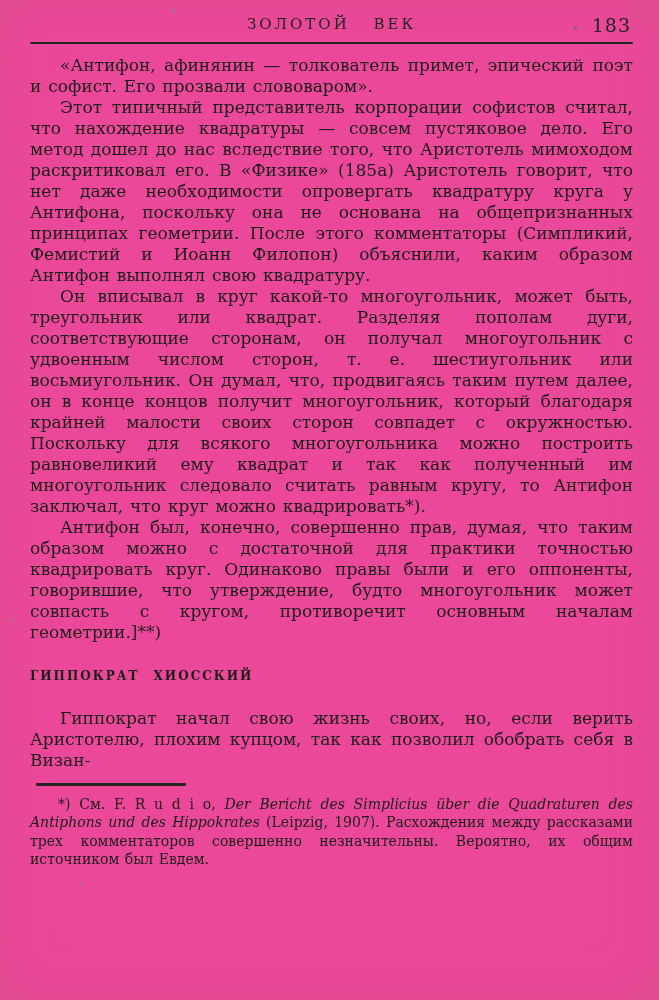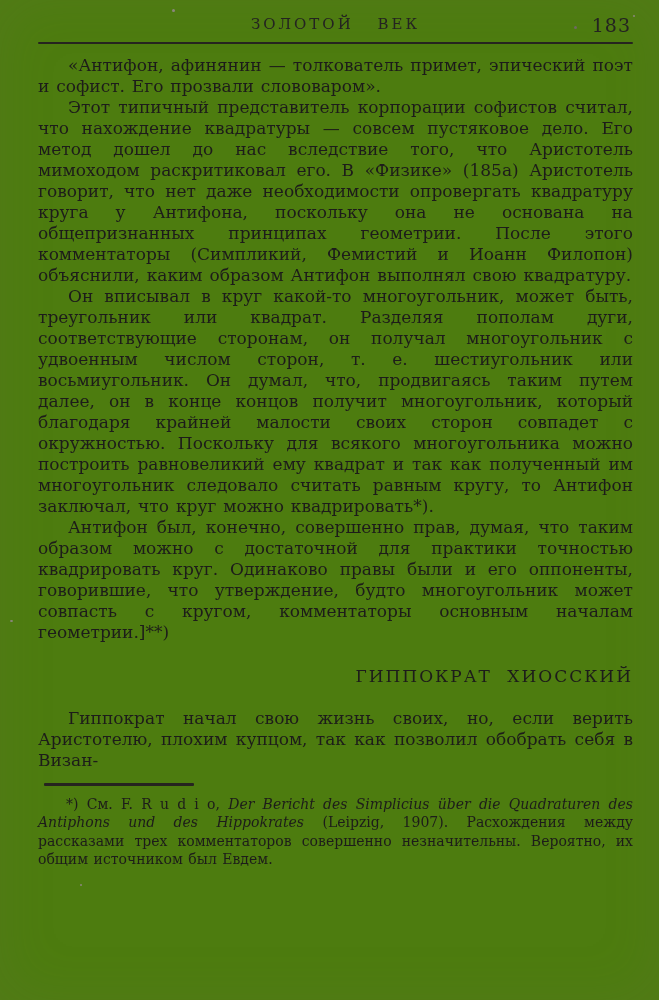--- a/index.html
+++ b/index.html
@@ -2,22 +2,22 @@
 <html><head>
 <meta charset="utf-8">
 <style>
   html, body { margin: 0; padding: 0; background: #e9e7e1; }
   .page {
     position: relative;
     width: 659px;
     height: 1000px;
     box-sizing: border-box;
     margin: 0 auto;
-    padding: 12px 26px 0 38px;
-    background: #4d7c0f;
+    padding: 12px 26px 0 30px;
+    background: #ec4899;
     color: #1d1c1a;
     font-family: "DejaVu Serif", serif;
     overflow: hidden;
     box-shadow: inset 0 0 60px rgba(120,115,100,0.12);
   }
   
   .page-header { position: relative; height: 24px; }
   .running-title {
     position: absolute; left: 50%; top: 3px;
     transform: translateX(-50%);
@@ -41,23 +41,23 @@
   .page-body {
     margin-top: 11px;
     font-size: 17px;
     line-height: 21px;
     text-align: justify;
     word-spacing: 1.5px;
   }
   .page-body p { margin: 0; }
   p.ind { text-indent: 30px; }
   .section-heading {
-    text-align: right;
-    font-size: 17px;
-    font-weight: normal;
+    text-align: left;
+    font-size: 12px;
+    font-weight: bold;
     letter-spacing: 2px;
     word-spacing: 8px;
     margin: 23px 0 21px 0;
   }
   
   .fn-rule {
     width: 150px; height: 2.5px;
     background: #26241f;
     margin: 12px 0 9px 6px;
     border-radius: 1px;
@@ -92,21 +92,21 @@
     <span class="corner-dot"></span>
     <span class="page-number">183</span>
   </header>
 
   <div class="header-rule"></div>
 
   <main class="page-body">
     <p class="ind">«Антифон, афинянин — толкователь примет, эпический поэт и софист. Его прозвали слововаром».</p>
     <p class="ind">Этот типичный представитель корпорации софистов считал, что нахождение квадратуры — совсем пустяковое дело. Его метод дошел до нас вследствие того, что Аристотель мимоходом раскритиковал его. В «Физике» (185а) Аристотель говорит, что нет даже необходимости опровергать квадратуру круга у Антифона, поскольку она не основана на общепризнанных принципах геометрии. После этого комментаторы (Симпликий, Фемистий и Иоанн Филопон) объяснили, каким образом Антифон выполнял свою квадратуру.</p>
     <p class="ind">Он вписывал в круг какой-то многоугольник, может быть, треугольник или квадрат. Разделяя пополам дуги, соответствующие сторонам, он получал многоугольник с удвоенным числом сторон, т. е. шестиугольник или восьмиугольник. Он думал, что, продвигаясь таким путем далее, он в конце концов получит многоугольник, который благодаря крайней малости своих сторон совпадет с окружностью. Поскольку для всякого многоугольника можно построить равновеликий ему квадрат и так как полученный им многоугольник следовало считать равным кругу, то Антифон заключал, что круг можно квадрировать*).</p>
-    <p class="ind">Антифон был, конечно, совершенно прав, думая, что таким образом можно с достаточной для практики точностью квадрировать круг. Одинаково правы были и его оппоненты, говорившие, что утверждение, будто многоугольник может совпасть с кругом, комментаторы основным началам геометрии.]**)</p>
+    <p class="ind">Антифон был, конечно, совершенно прав, думая, что таким образом можно с достаточной для практики точностью квадрировать круг. Одинаково правы были и его оппоненты, говорившие, что утверждение, будто многоугольник может совпасть с кругом, противоречит основным началам геометрии.]**)</p>
 
     <h2 class="section-heading">ГИППОКРАТ ХИОССКИЙ</h2>
 
     <p class="ind">Гиппократ начал свою жизнь своих, но, если верить Аристотелю, плохим купцом, так как позволил обобрать себя в Визан-</p>
   </main>
 
   <div class="fn-rule"></div>
 
   <section class="footnotes">
     <p><span>*) </span><span>См. F. R u d i o, </span><i>Der Bericht des Simplicius über die Quadraturen des Antiphons und des Hippokrates</i><span> (Leipzig, 1907). Расхождения между рассказами трех комментаторов совершенно незначительны. Вероятно, их общим источником был Евдем.</span></p>

